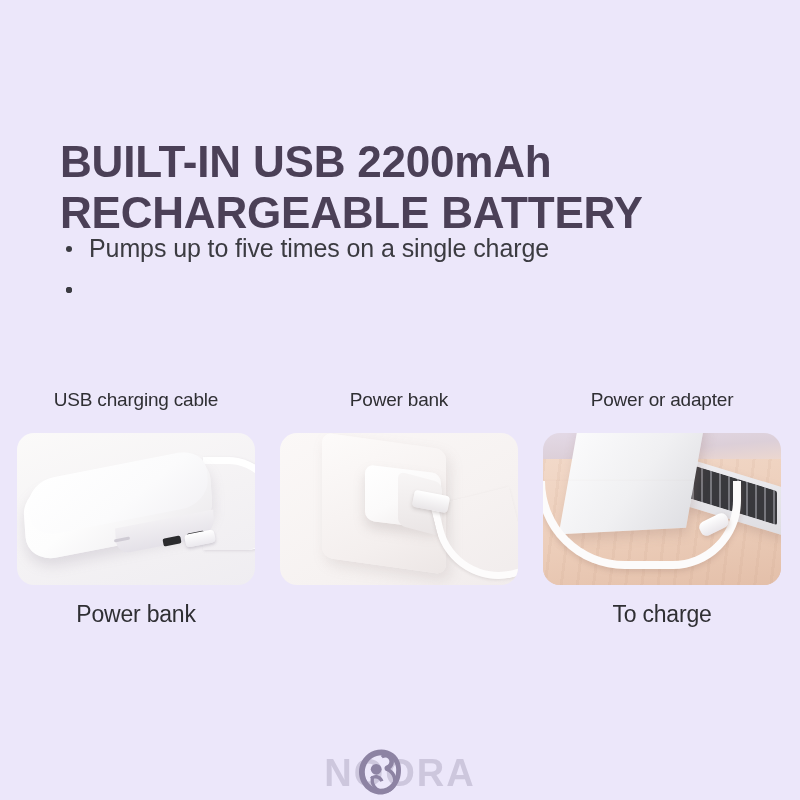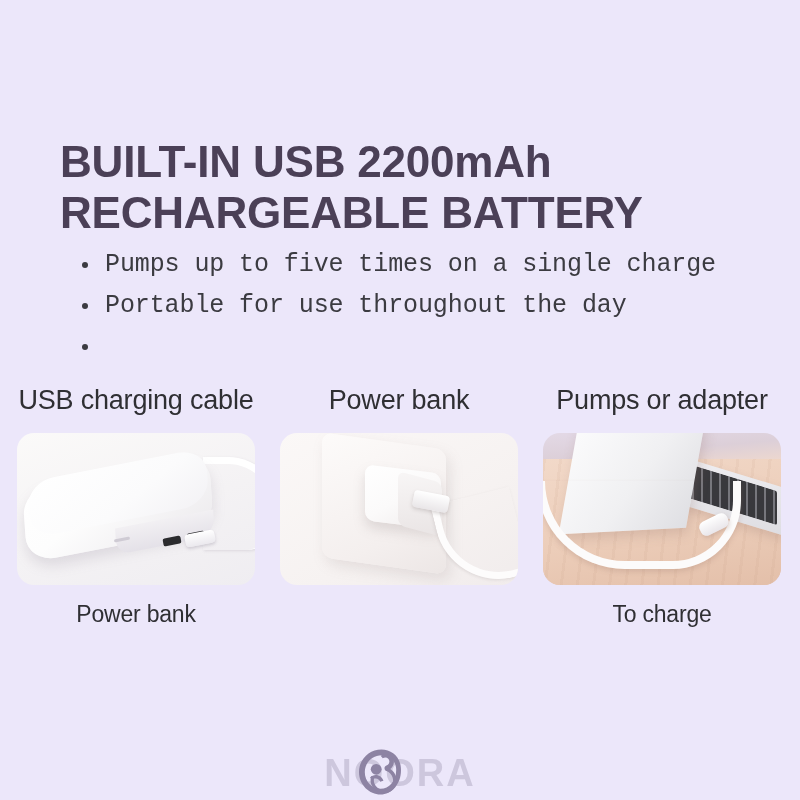--- a/index.html
+++ b/index.html
@@ -38,23 +38,22 @@
     margin-top: 18px;
   }
 
   
   .bullets {
     position: absolute;
     left: 62px;
     top: 228px;
     width: 700px;
     list-style: none;
-    margin: 16px;
+    margin: 0;
     padding: 0;
-    font-family: Liberation Mono, monospace;
   }
   .bullets li {
     position: relative;
     color: #3b3b41;
     font-size: 25px;
     line-height: 41px;
     padding-left: 27px;
     letter-spacing: -0.1px;
   }
   .bullets li .dot {
@@ -77,21 +76,21 @@
     gap: 25px;
   }
   .column {
     width: 238px;
     display: flex;
     flex-direction: column;
     align-items: center;
   }
   .col-header {
     color: #2f2f33;
-    font-size: 27px;
+    font-size: 19px;
     line-height: 30px;
     letter-spacing: -0.2px;
     white-space: nowrap;
     height: 34px;
     display: flex;
     align-items: center;
   }
   .col-caption {
     margin-top: 14px;
     color: #2f2f33;
@@ -357,21 +356,20 @@
   <div class="headline">BUILT-IN USB 2200mAh
 RECHARGEABLE BATTERY</div>
 
   <ul class="bullets">
     <li>
       <span class="dot"></span>
       <span>Pumps up to five times on a single charge</span>
     </li>
     <li>
       <span class="dot"></span>
-      <span>Portable for use throughout the day</span>
     </li>
     <li>
       <span class="dot"></span>
     </li>
   </ul>
 
   <div class="columns">
 
     <div class="column">
       <div class="col-header">USB charging cable</div>
@@ -393,21 +391,21 @@
       <div class="card c2">
         <div class="wp-plate"></div>
         <div class="wp-brick"></div>
         <div class="wp-brick-face"></div>
         <div class="wp-cable"></div>
         <div class="wp-connector"></div>
       </div>
     </div>
 
     <div class="column">
-      <div class="col-header">Pumps or adapter</div>
+      <div class="col-header">Power or adapter</div>
       <div class="card c3">
         <div class="lt-desk"></div>
         <div class="lt-base"></div>
         <div class="lt-keys"></div>
         <div class="lt-lid"></div>
         <div class="lt-cable"></div>
         <div class="lt-plug"></div>
       </div>
       <div class="col-caption">To charge</div>
     </div>

